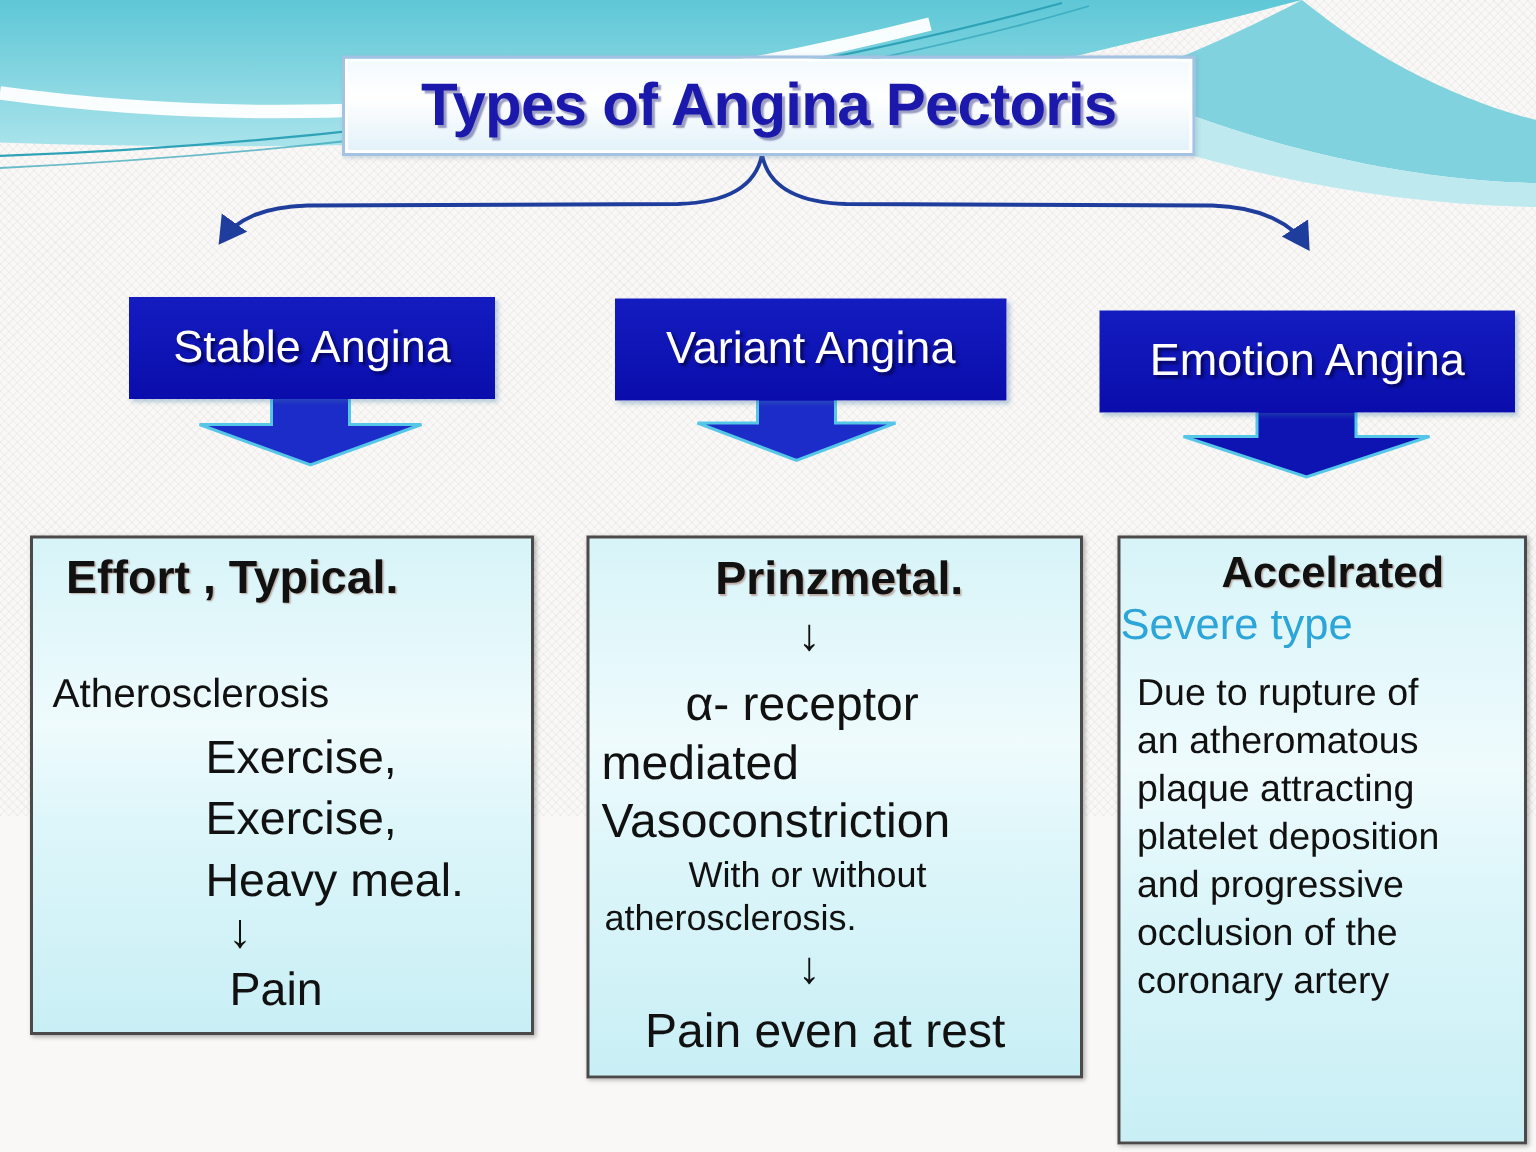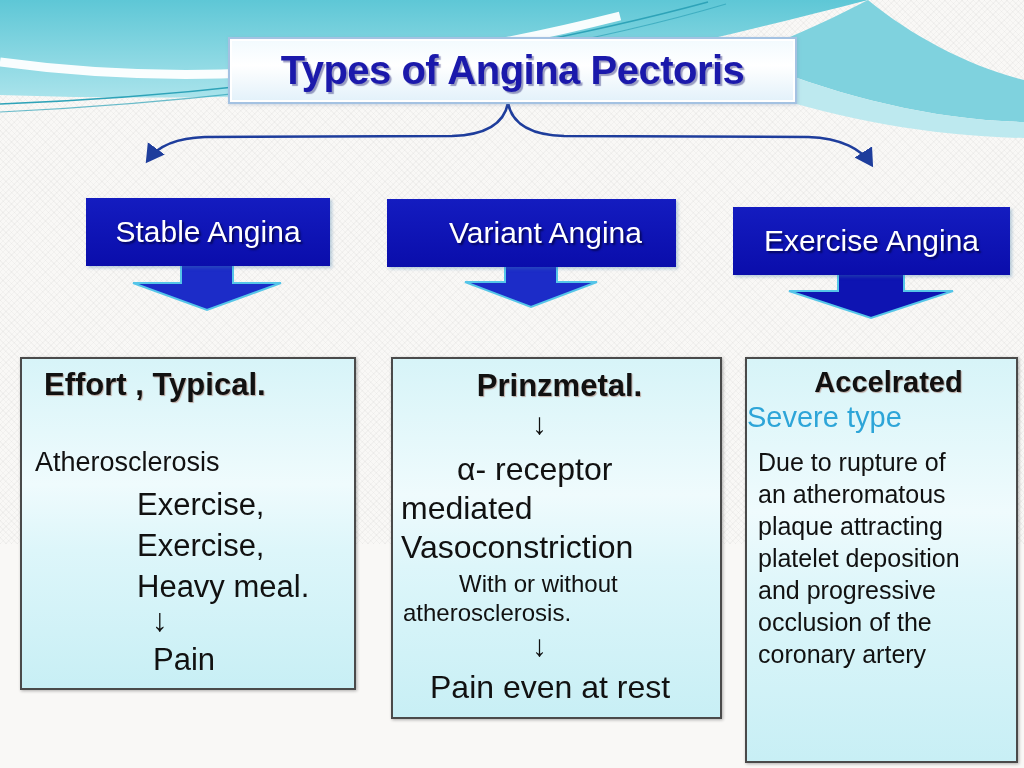--- a/index.html
+++ b/index.html
@@ -33,21 +33,21 @@
 
   .hdr{
     position:absolute;z-index:3;height:68px;
     background:linear-gradient(180deg,#141cc0 0%,#0a0dab 100%);
     box-shadow:2px 2px 3px rgba(60,120,170,.35);
     display:flex;align-items:center;justify-content:center;
     color:#ffffff;font-size:30px;white-space:nowrap;
     text-shadow:2px 2px 2px rgba(0,0,50,.65);
   }
   #hdr1{left:86px;top:198px;width:244px;}
-  #hdr2{left:387px;top:199px;width:261px;padding-left:28px;}
+  #hdr2{left:410px;top:199px;width:261px;}
   #hdr3{left:733px;top:207px;width:277px;}
 
   .cbox{
     position:absolute;z-index:3;
     background:linear-gradient(180deg,#d7f4f8 0%,#effbfd 38%,#ddf6fa 58%,#c8eff5 100%);
     border:2px solid #4a4a4a;
     box-shadow:1px 1px 3px rgba(0,0,0,.30);
     margin-top:44px;
   }
   #cbox1{left:20px;top:313px;width:332px;height:329px;}
@@ -124,21 +124,21 @@
     <polygon points="505,258 557,258 557,282 597,282 531,307 465,282 505,282" fill="#1c2cc8" stroke="#55c5e8" stroke-width="2"></polygon>
     <polygon points="838,266 904,266 904,291 953,291 871,318 789,291 838,291" fill="#0e14b2" stroke="#55c5e8" stroke-width="2"></polygon>
   </svg>
 
   <div class="title-box">
     <span class="title-text">Types of Angina Pectoris</span>
   </div>
 
   <div class="hdr" id="hdr1">Stable Angina</div>
   <div class="hdr" id="hdr2">Variant Angina</div>
-  <div class="hdr" id="hdr3">Exercise Angina</div>
+  <div class="hdr" id="hdr3">Emotion Angina</div>
 
   <div class="cbox" id="cbox1">
     <div class="red-heading rh">Effort , Typical.</div>
     <div class="b1-l0">Atherosclerosis</div>
     <div class="b1-l1">Exercise,</div>
     <div class="b1-l2">Exercise,</div>
     <div class="b1-l3">Heavy meal.</div>
     <div class="b1-l4">↓</div>
     <div class="b1-l5">Pain</div>
   </div>

